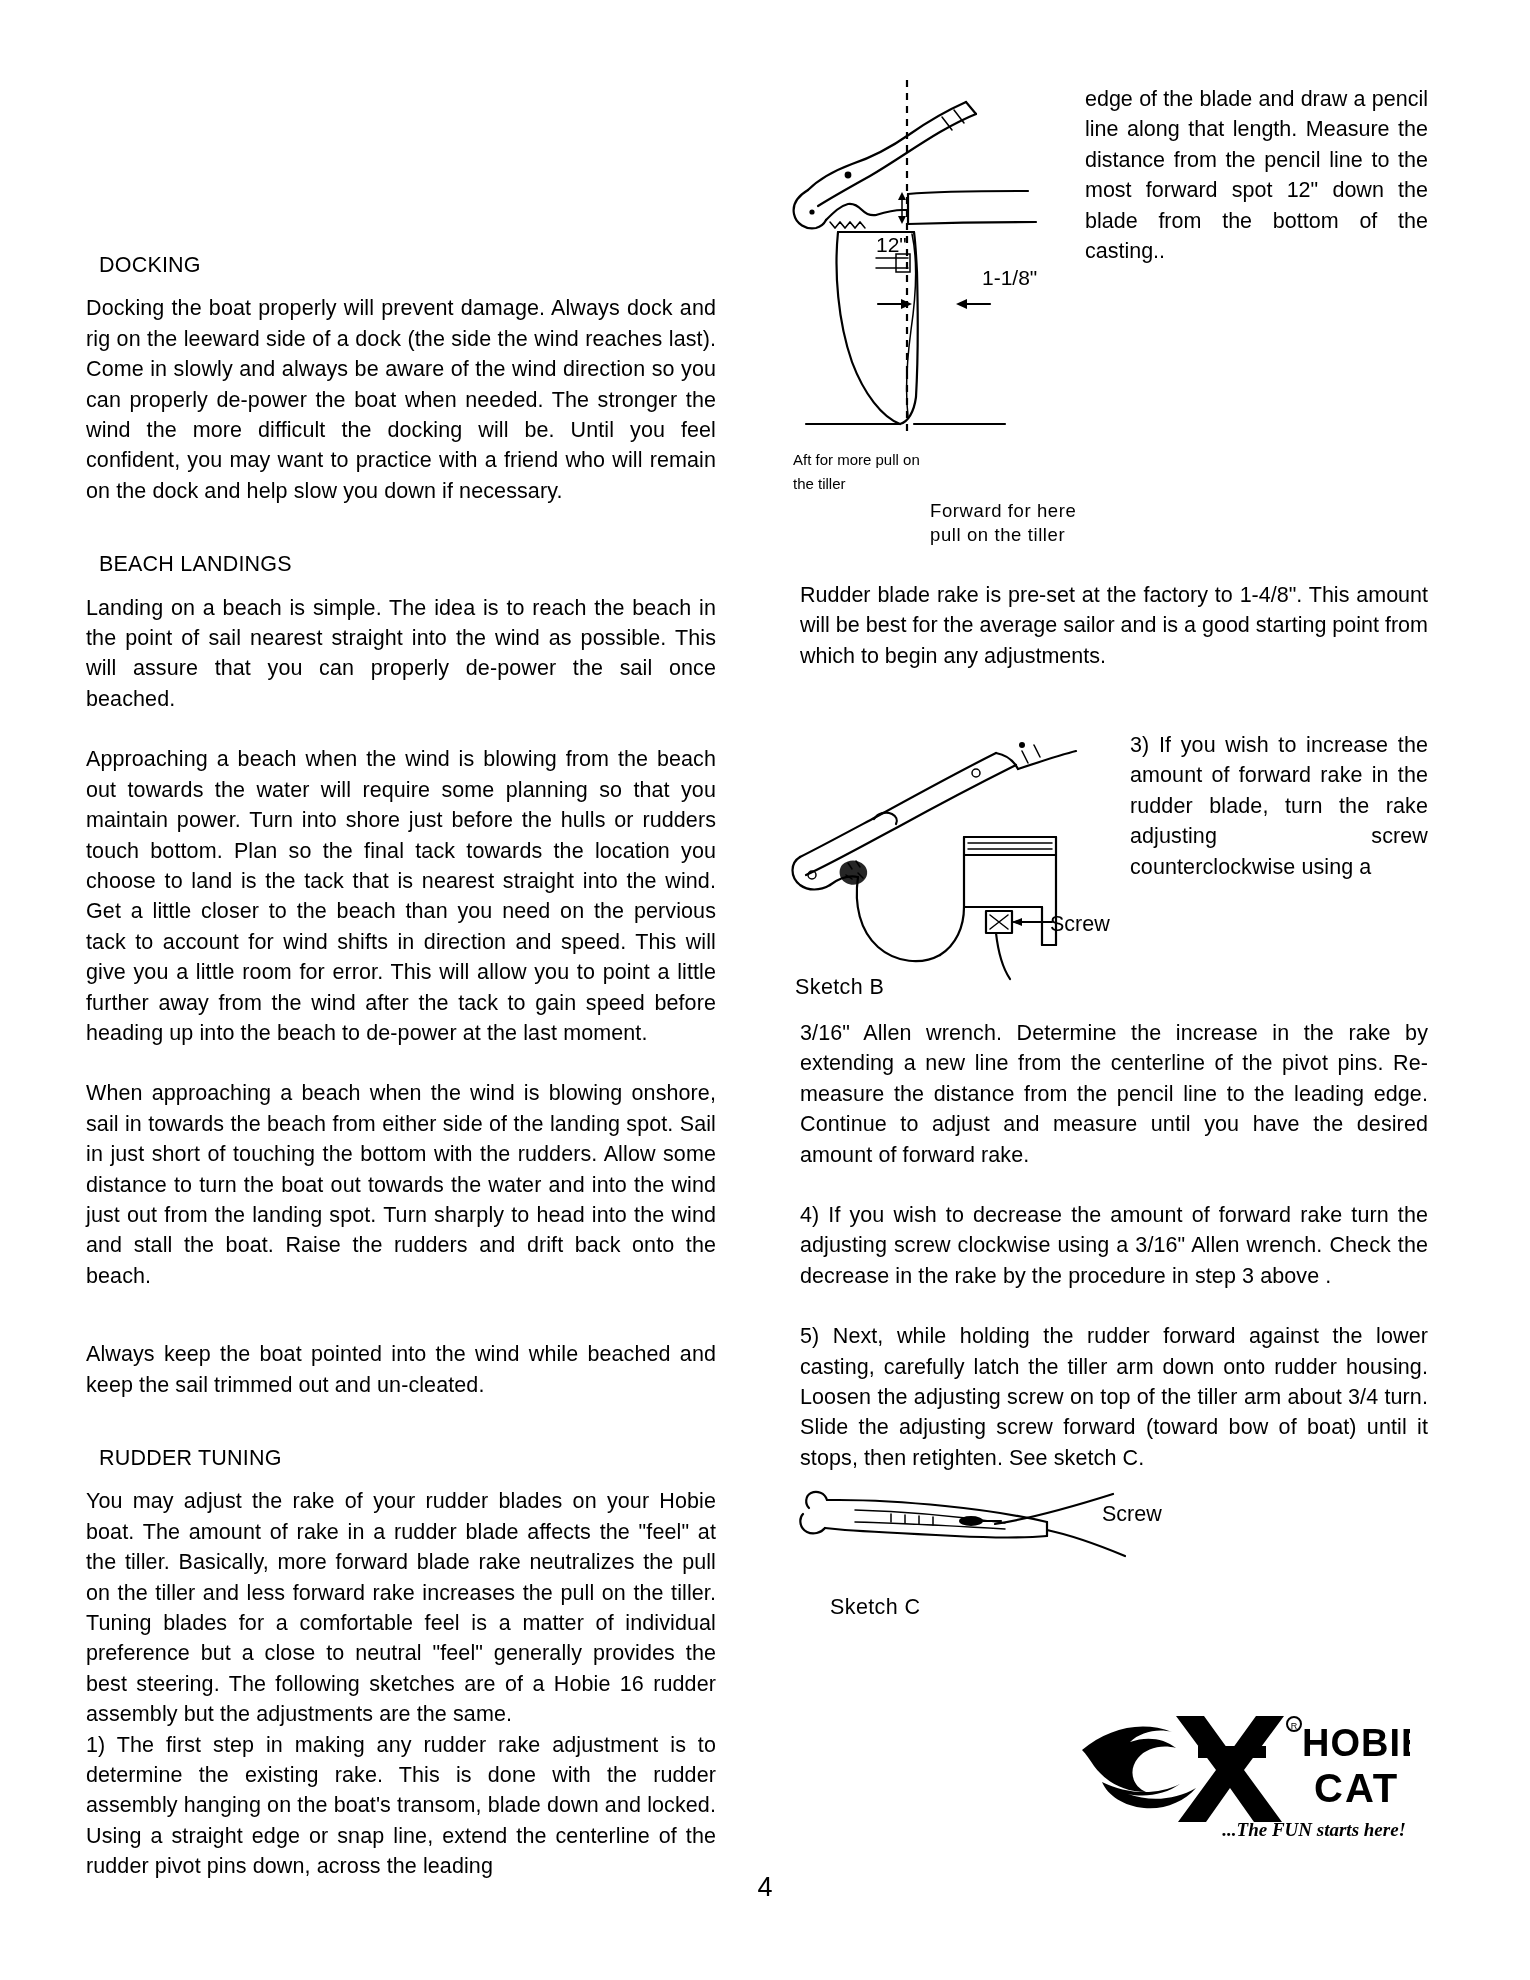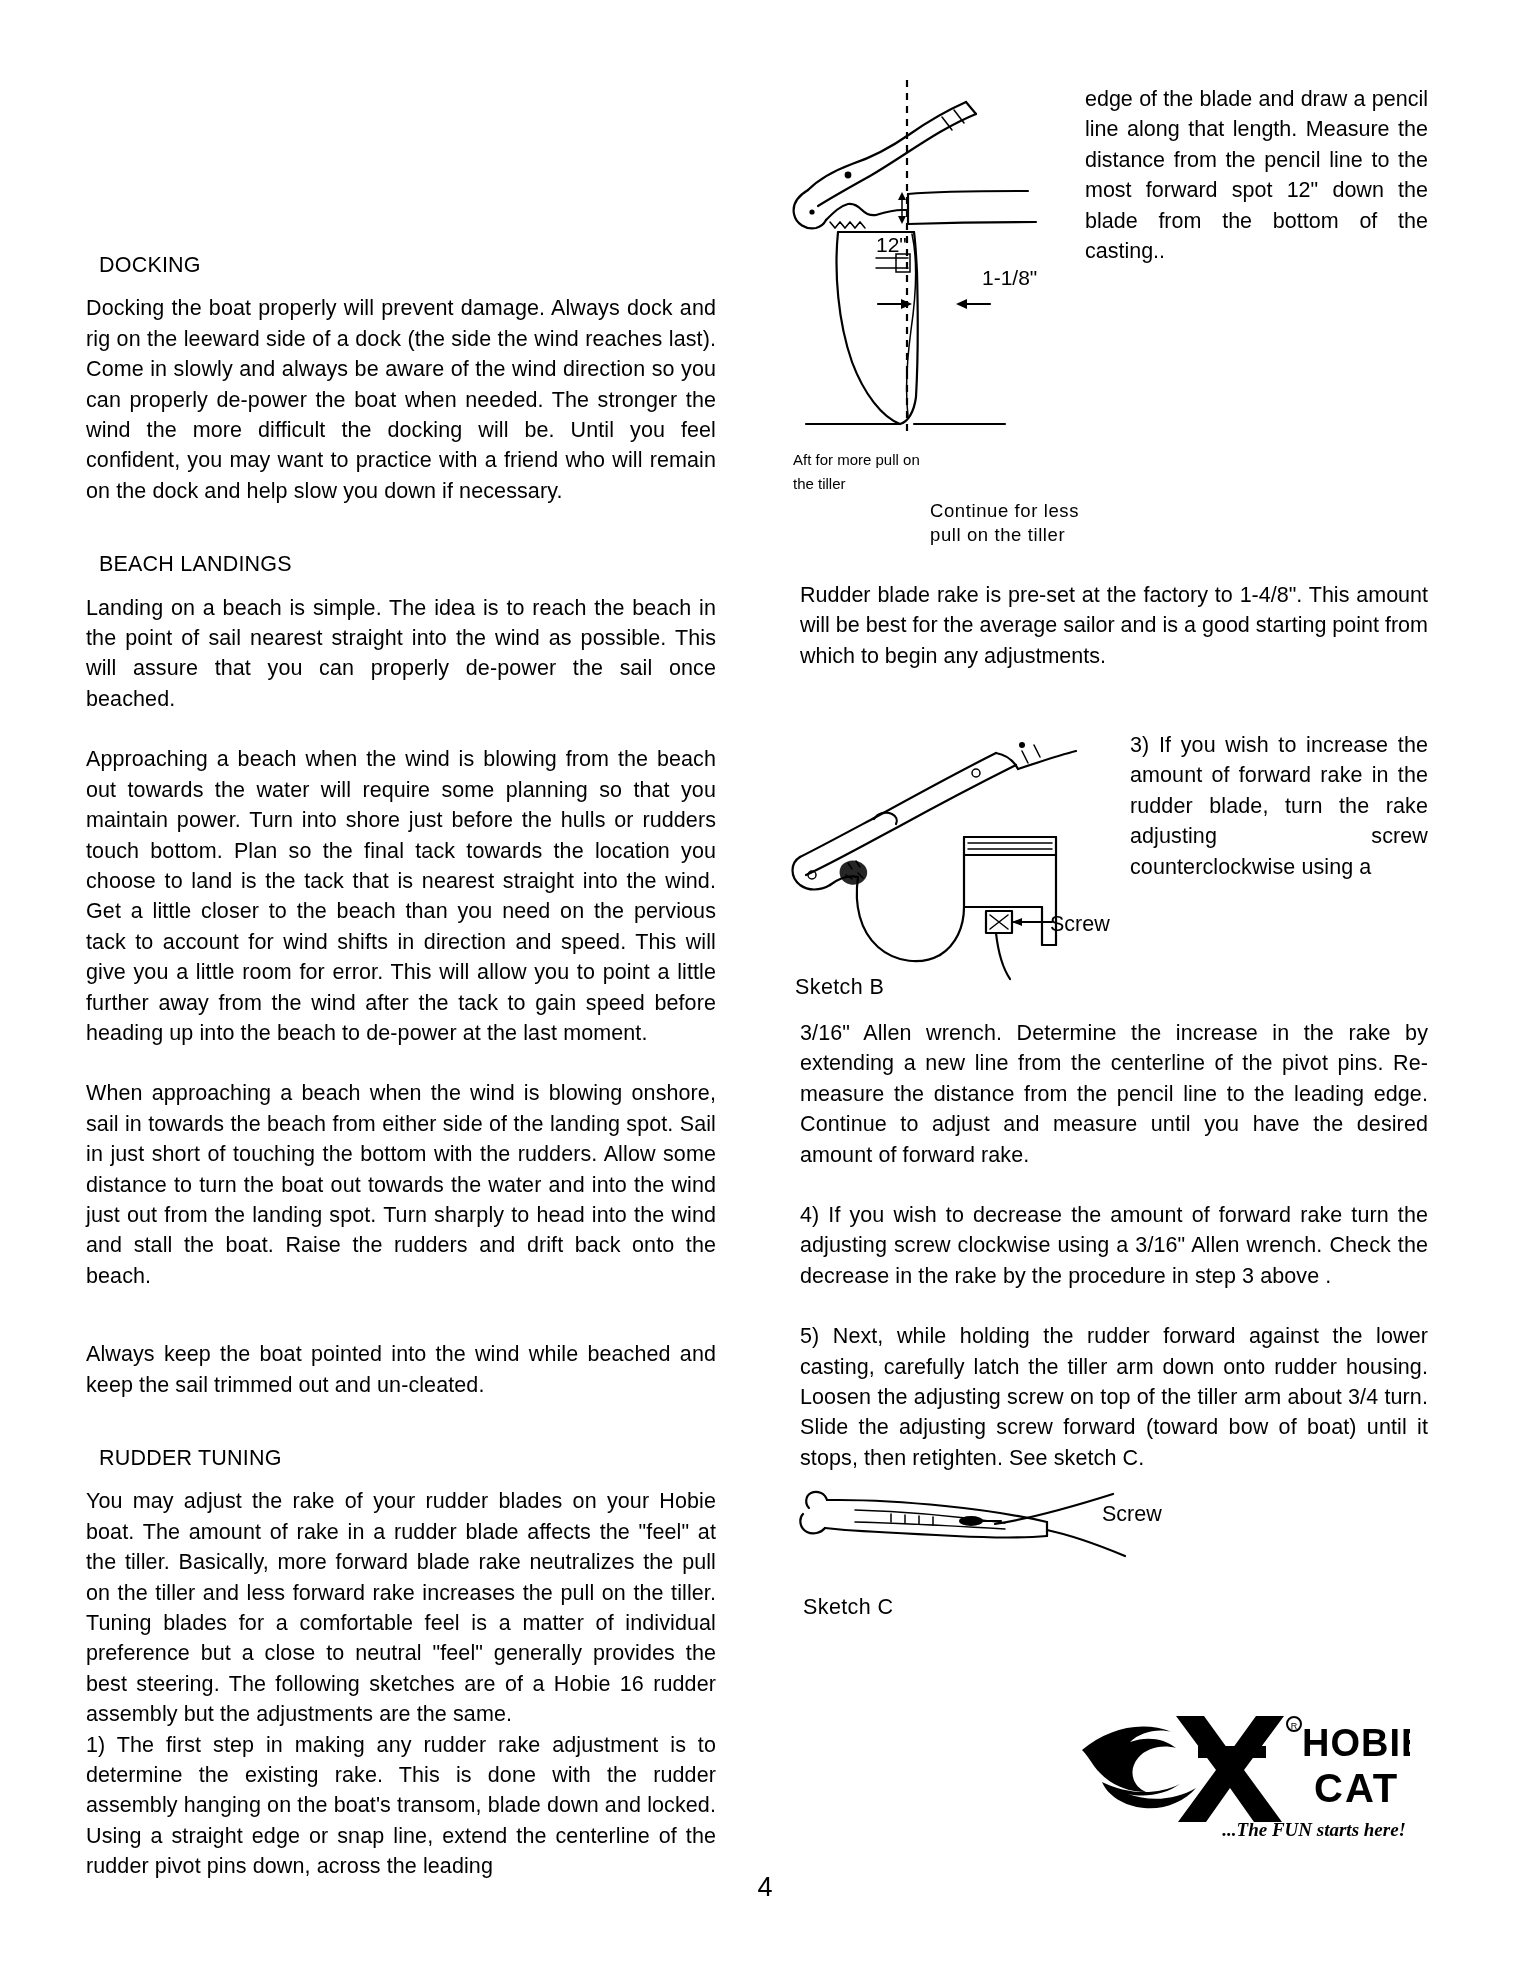--- a/index.html
+++ b/index.html
@@ -67,21 +67,21 @@
     position:absolute;left:1130px;top:700px;width:298px;
     font-size:21.5px;line-height:30.4px;text-align:justify;
   }
   .wrap-rest{
     position:absolute;left:800px;top:1018px;width:628px;
     font-size:21.5px;line-height:30.4px;text-align:justify;
   }
 
   
   .fig3{position:absolute;left:795px;top:1480px;width:370px;height:90px;}
-  .sketchC-lbl{position:absolute;left:803px;top:1595px;font-size:21.5px;letter-spacing:0.4px;}
+  .sketchC-lbl{position:absolute;left:830px;top:1595px;font-size:21.5px;letter-spacing:0.4px;}
   .screwC-lbl{position:absolute;left:1102px;top:1502px;font-size:21.5px;}
 
   
   .logo{position:absolute;left:1080px;top:1690px;width:330px;height:150px;}
   .logo svg{display:block;}
 
   
   .pageno{
     position:absolute;left:0;top:1872px;width:1530px;text-align:center;
     font-size:27px;
@@ -177,21 +177,21 @@
     </svg>
   </div>
 
   <div class="lbl lbl-12">12"</div>
   <div class="lbl lbl-118">1-1/8"</div>
   <div class="lbl cap-aft">
     <span>Aft for more pull on</span><br>
     <span>the tiller</span>
   </div>
   <div class="lbl cap-fwd">
-    <span>Continue  for  less</span><br>
+    <span>Forward  for  here</span><br>
     <span>pull on the tiller</span>
   </div>
 
   <div class="fig1-text">edge of the blade and draw a pencil line along that length. Measure the distance from the pencil line to the most forward spot 12" down the blade from the bottom of the casting..</div>
 
   <div class="para-rake">Rudder blade rake is pre-set at the factory to 1-4/8". This amount will be best for the average sailor and is a good starting point from which to begin any adjustments.</div>
 
   <div class="fig2">
     <svg width="330" height="270" viewBox="0 0 330 270" aria-hidden="true">
 

